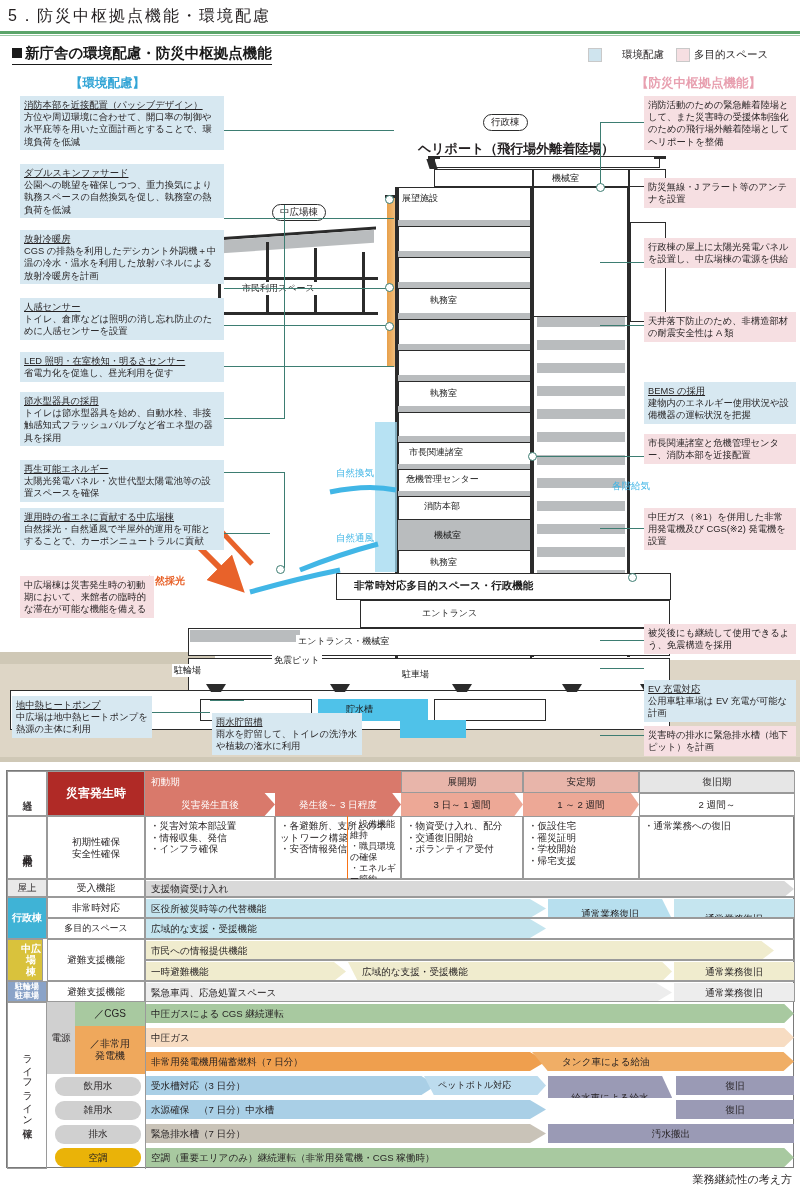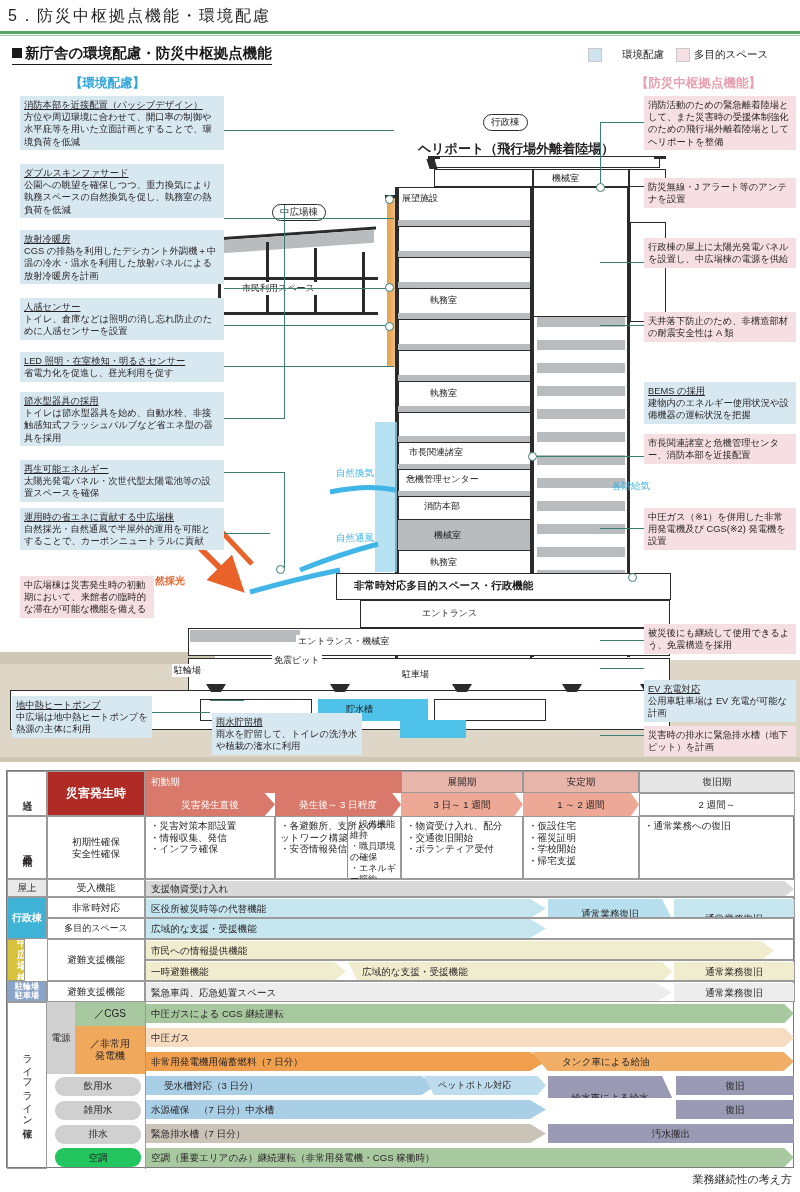--- a/index.html
+++ b/index.html
@@ -420,21 +420,21 @@
     <div class="bar" style="left:0;top:1px;width:400px;height:19px;background:#c5e5ef;clip-path:polygon(0 0,96% 0,100% 50%,96% 100%,0 100%);padding-left:5px;">区役所被災時等の代替機能</div>
     <div class="bar ctr" style="left:402px;top:1px;width:124px;height:40px;background:#b7dfee;clip-path:polygon(0 0,92% 0,100% 50%,92% 100%,0 100%);text-align:center;line-height:1.2;">
         <span style="width:100%;display:block;text-align:center;">通常業務復旧<br>先行準備</span>
       </div>
     <div class="bar ctr" style="left:528px;top:1px;width:120px;height:40px;background:#c5e5ef;justify-content:center;">通常業務復旧</div>
   </div>
   <div class="cell bdr" style="left:138px;top:147px;width:650px;height:21px;">
     <div class="bar" style="left:0;top:0;width:400px;height:19px;background:#c5e5ef;clip-path:polygon(0 0,96% 0,100% 50%,96% 100%,0 100%);padding-left:5px;">広域的な支援・受援機能</div>
   </div>
 
-  <div class="cell bdr ctr" style="left:0;top:168px;width:18px;height:42px;background:#d9c23c;color:#fff;font-size:10px;font-weight:bold;line-height:1.15;padding-left:12px;">
+  <div class="cell bdr ctr" style="left:0;top:168px;width:36px;height:42px;background:#d9c23c;color:#fff;font-size:10px;font-weight:bold;line-height:1.15;padding-left:12px;">
       <span style="display:block;text-align:center;">中広場<br>棟</span>
     </div>
   <div class="cell bdr ctr" style="left:40px;top:168px;width:98px;height:42px;">避難支援機能</div>
   <div class="cell bdr" style="left:138px;top:168px;width:650px;height:21px;">
     <div class="bar" style="left:0;top:1px;width:628px;height:19px;background:#f0ecce;clip-path:polygon(0 0,98% 0,100% 50%,98% 100%,0 100%);padding-left:5px;">市民への情報提供機能</div>
     <div class="bar" style="left:628px;top:1px;width:40px;height:19px;justify-content:flex-end;">継続</div>
   </div>
   <div class="cell bdr" style="left:138px;top:189px;width:650px;height:21px;">
     <div class="bar" style="left:0;top:1px;width:200px;height:19px;background:#f0ecce;clip-path:polygon(0 0,94% 0,100% 50%,94% 100%,0 100%);padding-left:5px;">一時避難機能</div>
     <div class="bar" style="left:202px;top:1px;width:324px;height:19px;background:#f0ecce;clip-path:polygon(0 0,97% 0,100% 50%,97% 100%,3% 100%);padding-left:14px;">広域的な支援・受援機能</div>
@@ -462,35 +462,35 @@
   <div class="cell ctr" style="left:40px;top:303px;width:98px;height:24px;">
     <div style="width:86px;height:19px;background:#d0d0d0;border-radius:9px;display:flex;align-items:center;justify-content:center;margin-left:auto;margin-right:4px;">飲用水</div>
   </div>
   <div class="cell ctr" style="left:40px;top:327px;width:98px;height:24px;">
     <div style="width:86px;height:19px;background:#d0d0d0;border-radius:9px;display:flex;align-items:center;justify-content:center;margin-left:auto;margin-right:4px;">雑用水</div>
   </div>
   <div class="cell ctr" style="left:40px;top:351px;width:98px;height:24px;">
     <div style="width:86px;height:19px;background:#d0d0d0;border-radius:9px;display:flex;align-items:center;justify-content:center;margin-left:auto;margin-right:4px;">排水</div>
   </div>
   <div class="cell ctr" style="left:40px;top:375px;width:98px;height:23px;">
-    <div style="width:86px;height:19px;background:#22c55e;border-radius:9px;display:flex;align-items:center;justify-content:center;margin-left:auto;margin-right:4px;">空調</div>
+    <div style="width:86px;height:19px;background:#eab308;border-radius:9px;display:flex;align-items:center;justify-content:center;margin-left:auto;margin-right:4px;">空調</div>
   </div>
 
   <div class="cell" style="left:138px;top:231px;width:650px;height:24px;border-left:1px solid #9a9a9a;">
     <div class="bar" style="left:0;top:2px;width:648px;height:19px;background:#a8c9a0;clip-path:polygon(0 0,98.5% 0,100% 50%,98.5% 100%,0 100%);padding-left:5px;">中圧ガスによる CGS 継続運転</div>
   </div>
   <div class="cell" style="left:138px;top:255px;width:650px;height:24px;border-left:1px solid #9a9a9a;">
     <div class="bar" style="left:0;top:2px;width:648px;height:19px;background:#f7dcc2;clip-path:polygon(0 0,98.5% 0,100% 50%,98.5% 100%,0 100%);padding-left:5px;">中圧ガス</div>
   </div>
   <div class="cell" style="left:138px;top:279px;width:650px;height:24px;border-left:1px solid #9a9a9a;">
     <div class="bar" style="left:0;top:2px;width:400px;height:19px;background:#ef9f4e;clip-path:polygon(0 0,96% 0,100% 50%,96% 100%,0 100%);padding-left:5px;">非常用発電機用備蓄燃料（7 日分）</div>
     <div class="bar" style="left:386px;top:2px;width:262px;height:19px;background:#f0ae66;clip-path:polygon(0 0,96% 0,100% 50%,96% 100%,6% 100%);padding-left:30px;">タンク車による給油</div>
   </div>
   <div class="cell" style="left:138px;top:303px;width:650px;height:24px;border-left:1px solid #9a9a9a;">
-    <div class="bar" style="left:0;top:2px;width:290px;height:19px;background:#a9cfe6;clip-path:polygon(0 0,95% 0,100% 50%,95% 100%,0 100%);padding-left:18px;">受水槽対応（3 日分）</div>
+    <div class="bar" style="left:0;top:2px;width:290px;height:19px;background:#a9cfe6;clip-path:polygon(0 0,95% 0,100% 50%,95% 100%,0 100%);padding-left:5px;">受水槽対応（3 日分）</div>
     <div class="bar" style="left:278px;top:2px;width:122px;height:19px;background:#bddcee;clip-path:polygon(0 0,93% 0,100% 50%,93% 100%,8% 100%);padding-left:14px;font-size:9px;">ペットボトル対応</div>
     <div class="bar ctr" style="left:402px;top:2px;width:124px;height:43px;background:#9a9ab5;clip-path:polygon(0 0,92% 0,100% 50%,92% 100%,0 100%);justify-content:center;">給水車による給水</div>
     <div class="bar ctr" style="left:530px;top:2px;width:118px;height:19px;background:#9a9ab5;justify-content:center;">復旧</div>
   </div>
   <div class="cell" style="left:138px;top:327px;width:650px;height:24px;border-left:1px solid #9a9a9a;">
     <div class="bar" style="left:0;top:2px;width:400px;height:19px;background:#a9cfe6;clip-path:polygon(0 0,96% 0,100% 50%,96% 100%,0 100%);padding-left:5px;">水源確保　（7 日分）中水槽</div>
     <div class="bar ctr" style="left:530px;top:2px;width:118px;height:19px;background:#9a9ab5;justify-content:center;">復旧</div>
   </div>
   <div class="cell" style="left:138px;top:351px;width:650px;height:24px;border-left:1px solid #9a9a9a;">
     <div class="bar" style="left:0;top:2px;width:400px;height:19px;background:#c9c3b8;clip-path:polygon(0 0,96% 0,100% 50%,96% 100%,0 100%);padding-left:5px;">緊急排水槽（7 日分）</div>

